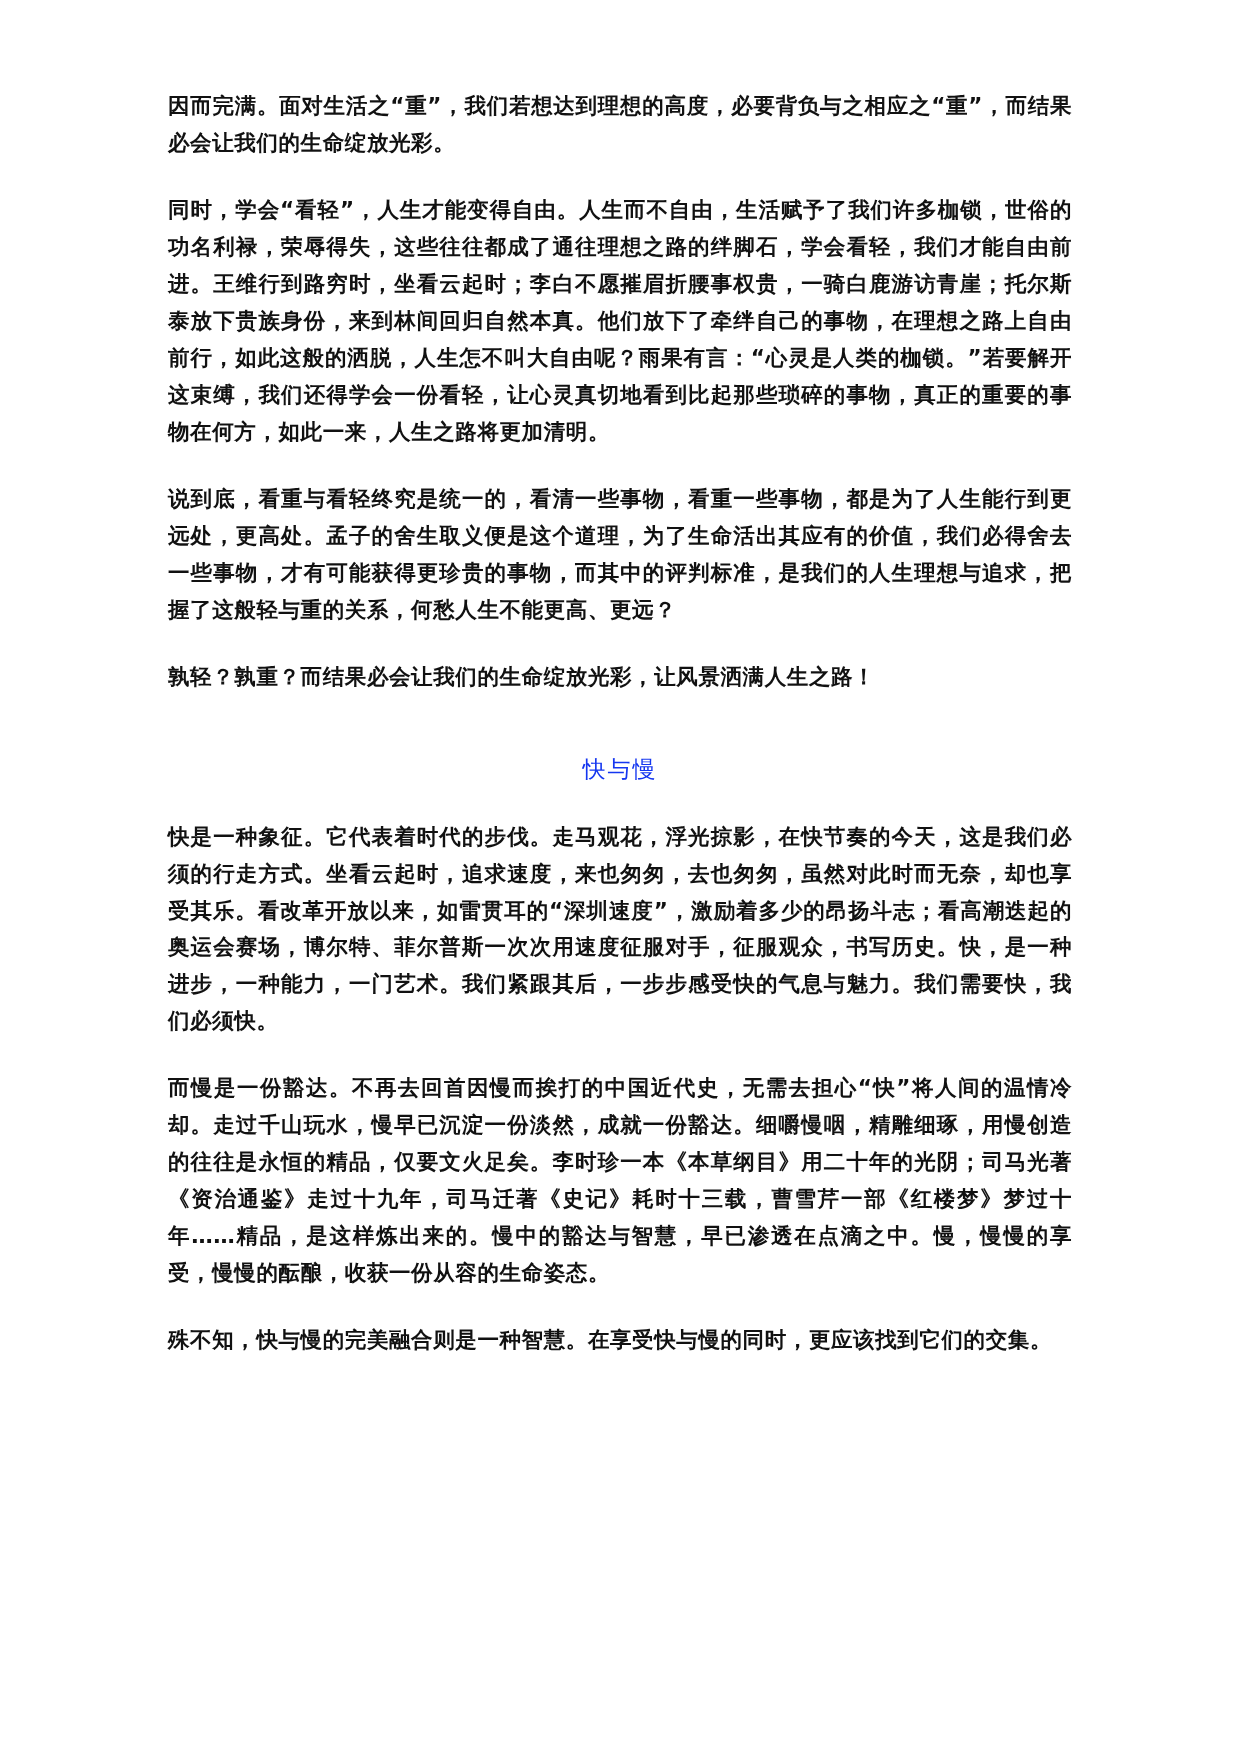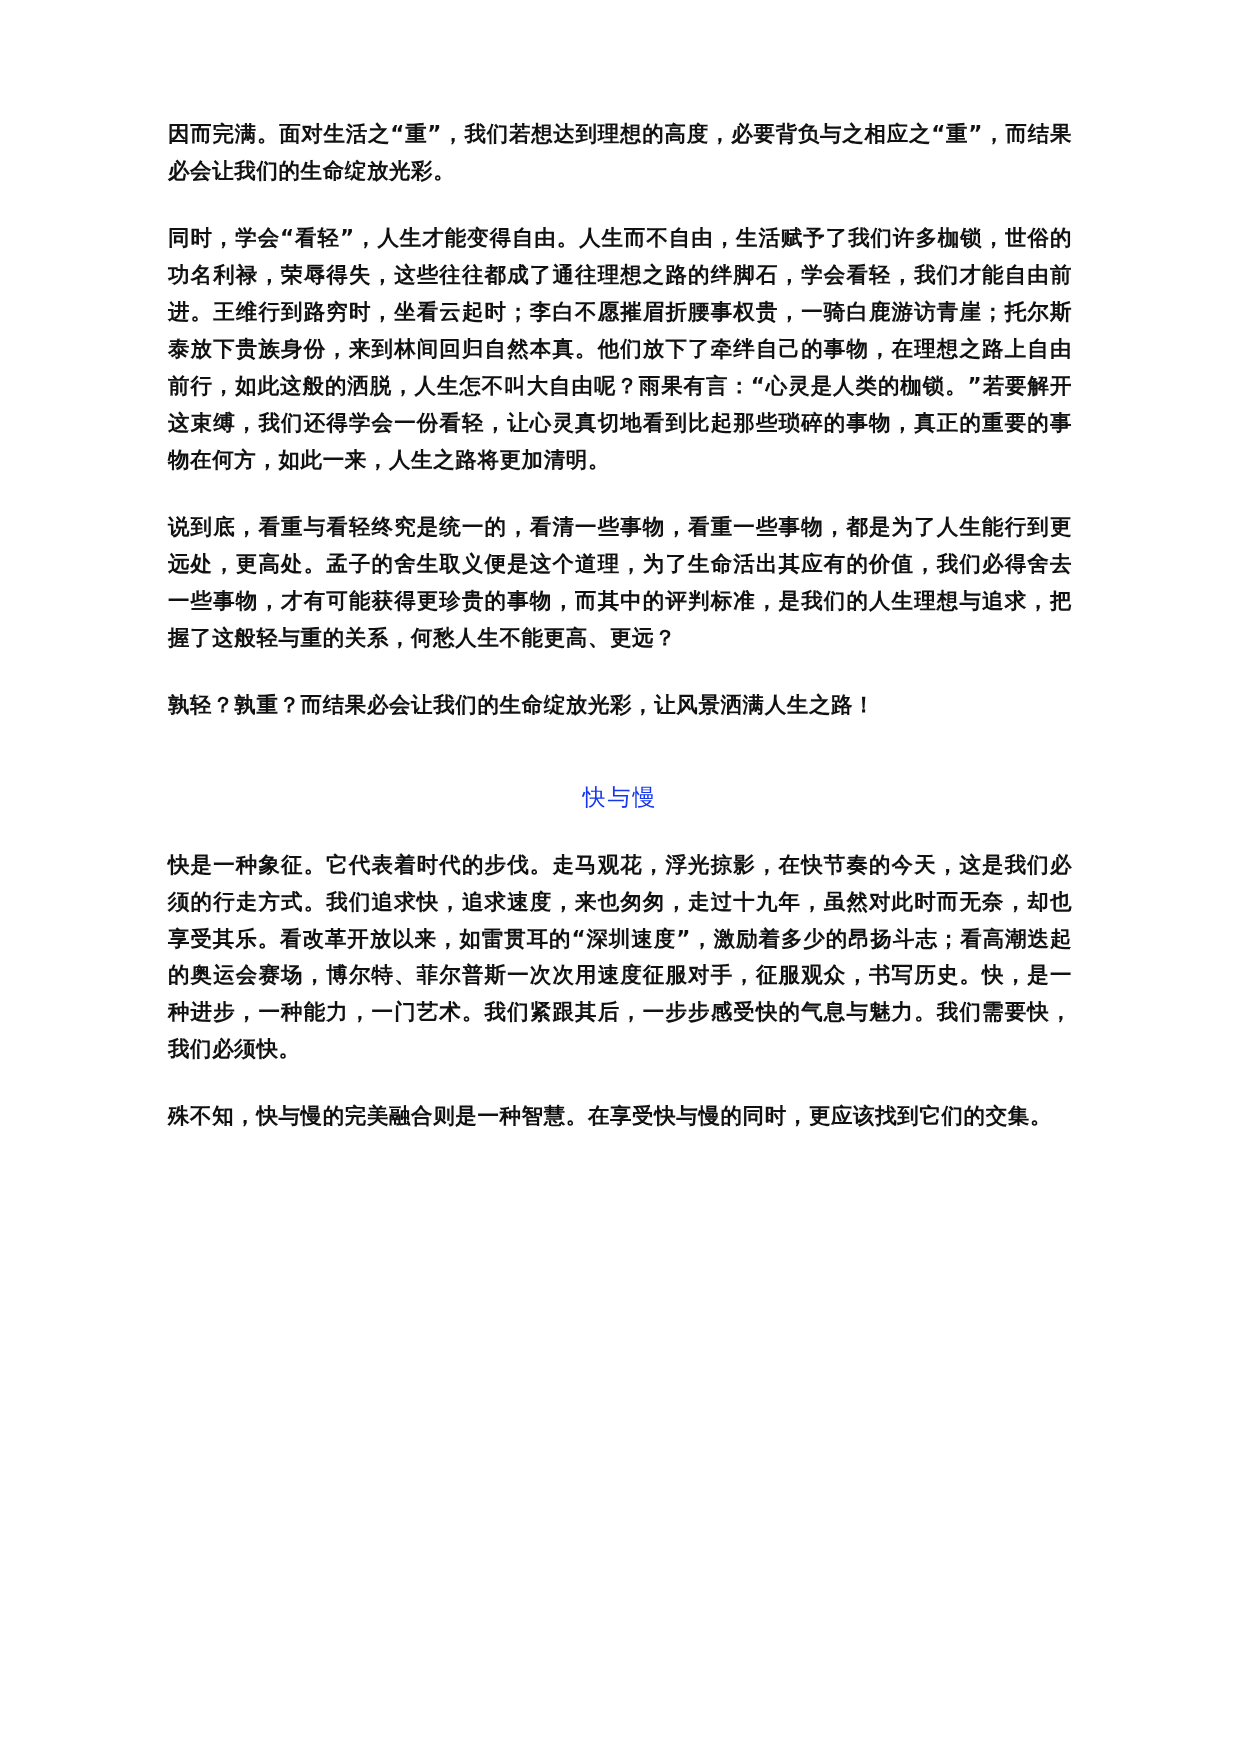--- a/index.html
+++ b/index.html
@@ -12,21 +12,21 @@
     height: 1754px;
     font-family: "DejaVu Sans", "Liberation Sans", sans-serif;
     color: #000000;
     position: relative;
     overflow: hidden;
   }
   .page {
     box-sizing: border-box;
     width: 1240px;
     height: 1754px;
-    padding: 116px 168px 0 168px;
+    padding: 88px 168px 0 168px;
   }
   .para {
     font-size: 21.5px;
     line-height: 1.72;
     text-align: justify;
     text-justify: inter-ideograph;
     letter-spacing: 0.6px;
     margin: 0 0 30px 0;
     font-weight: 700;
     color: #111111;
@@ -47,16 +47,17 @@
 
 <div class="page">
 
   <p class="para">因而完满。面对生活之“重”，我们若想达到理想的高度，必要背负与之相应之“重”，而结果必会让我们的生命绽放光彩。</p>
   <p class="para">同时，学会“看轻”，人生才能变得自由。人生而不自由，生活赋予了我们许多枷锁，世俗的功名利禄，荣辱得失，这些往往都成了通往理想之路的绊脚石，学会看轻，我们才能自由前进。王维行到路穷时，坐看云起时；李白不愿摧眉折腰事权贵，一骑白鹿游访青崖；托尔斯泰放下贵族身份，来到林间回归自然本真。他们放下了牵绊自己的事物，在理想之路上自由前行，如此这般的洒脱，人生怎不叫大自由呢？雨果有言：“心灵是人类的枷锁。”若要解开这束缚，我们还得学会一份看轻，让心灵真切地看到比起那些琐碎的事物，真正的重要的事物在何方，如此一来，人生之路将更加清明。</p>
   <p class="para">说到底，看重与看轻终究是统一的，看清一些事物，看重一些事物，都是为了人生能行到更远处，更高处。孟子的舍生取义便是这个道理，为了生命活出其应有的价值，我们必得舍去一些事物，才有可能获得更珍贵的事物，而其中的评判标准，是我们的人生理想与追求，把握了这般轻与重的关系，何愁人生不能更高、更远？</p>
   <p class="para">孰轻？孰重？而结果必会让我们的生命绽放光彩，让风景洒满人生之路！</p>
 
   <h2 class="section-title">快与慢</h2>
 
-  <p class="para">快是一种象征。它代表着时代的步伐。走马观花，浮光掠影，在快节奏的今天，这是我们必须的行走方式。我们追求快，追求速度，来也匆匆，走过十九年，虽然对此时而无奈，却也享受其乐。看改革开放以来，如雷贯耳的“深圳速度”，激励着多少的昂扬斗志；看高潮迭起的奥运会赛场，博尔特、菲尔普斯一次次用速度征服对手，征服观众，书写历史。快，是一种进步，一种能力，一门艺术。我们紧跟其后，一步步感受快的气息与魅力。我们需要快，我们必须快。</p>
+  <p class="para">快是一种象征。它代表着时代的步伐。走马观花，浮光掠影，在快节奏的今天，这是我们必须的行走方式。坐看云起时，追求速度，来也匆匆，去也匆匆，虽然对此时而无奈，却也享受其乐。看改革开放以来，如雷贯耳的“深圳速度”，激励着多少的昂扬斗志；看高潮迭起的奥运会赛场，博尔特、菲尔普斯一次次用速度征服对手，征服观众，书写历史。快，是一种进步，一种能力，一门艺术。我们紧跟其后，一步步感受快的气息与魅力。我们需要快，我们必须快。</p>
+  <p class="para">而慢是一份豁达。不再去回首因慢而挨打的中国近代史，无需去担心“快”将人间的温情冷却。走过千山玩水，慢早已沉淀一份淡然，成就一份豁达。细嚼慢咽，精雕细琢，用慢创造的往往是永恒的精品，仅要文火足矣。李时珍一本《本草纲目》用二十年的光阴；司马光著《资治通鉴》走过十九年，司马迁著《史记》耗时十三载，曹雪芹一部《红楼梦》梦过十年……精品，是这样炼出来的。慢中的豁达与智慧，早已渗透在点滴之中。慢，慢慢的享受，慢慢的酝酿，收获一份从容的生命姿态。</p>
   <p class="para">殊不知，快与慢的完美融合则是一种智慧。在享受快与慢的同时，更应该找到它们的交集。</p>
 
 </div>
 
 </body></html>

